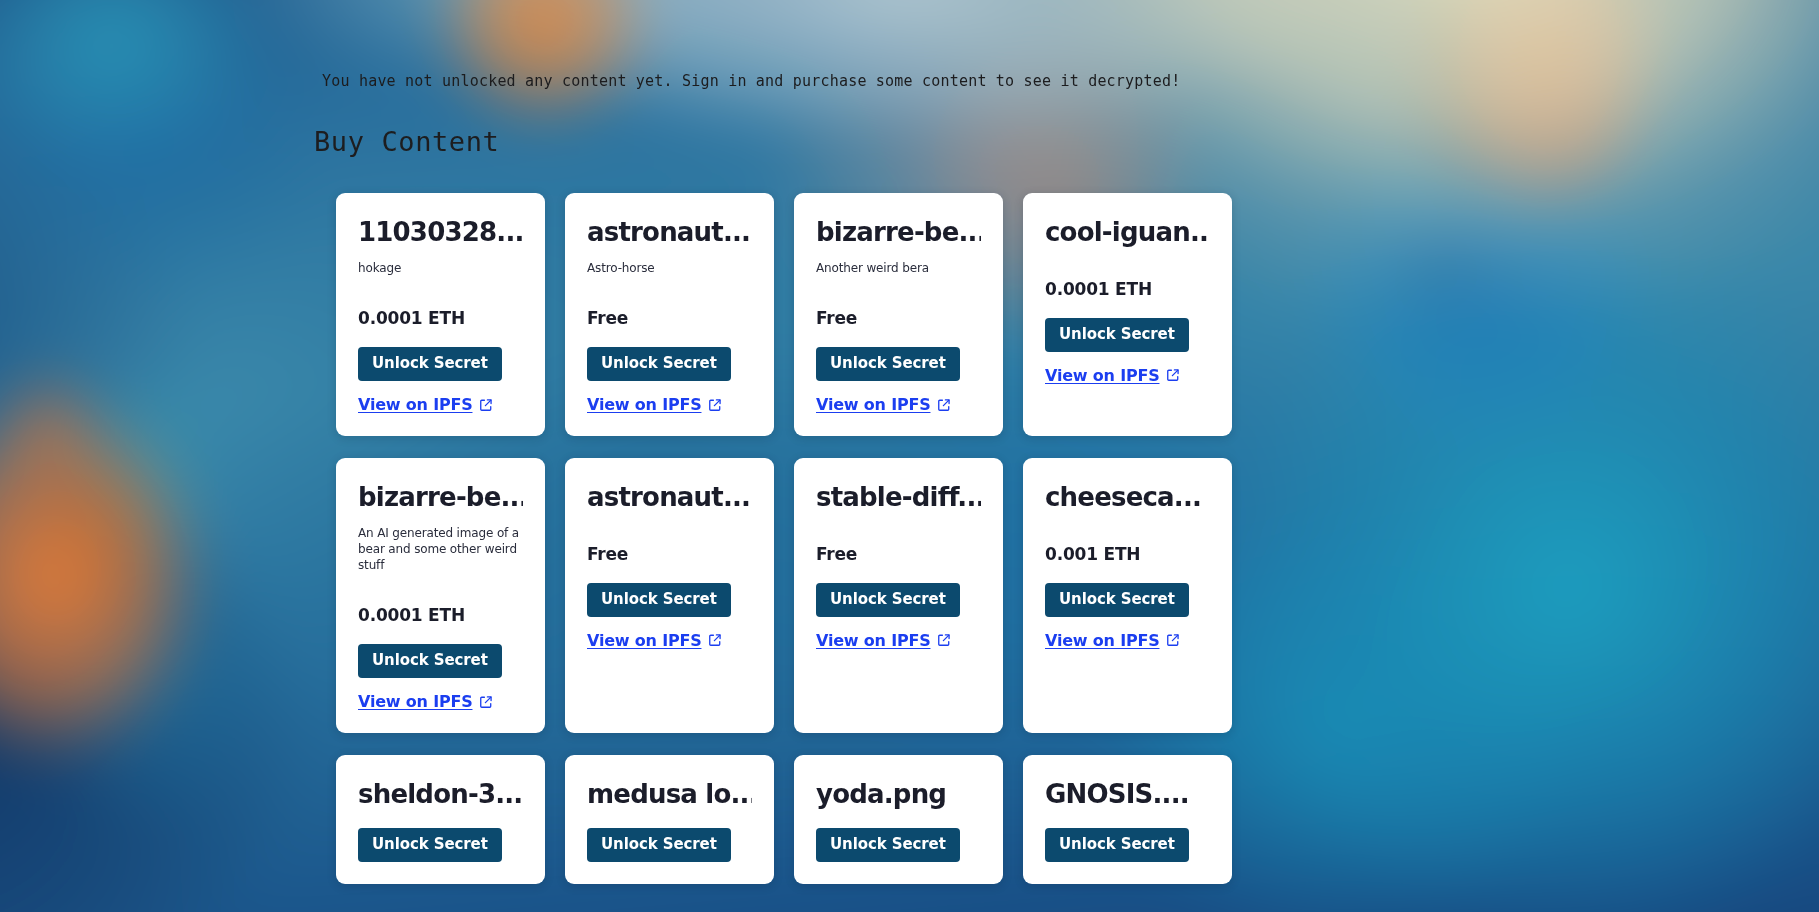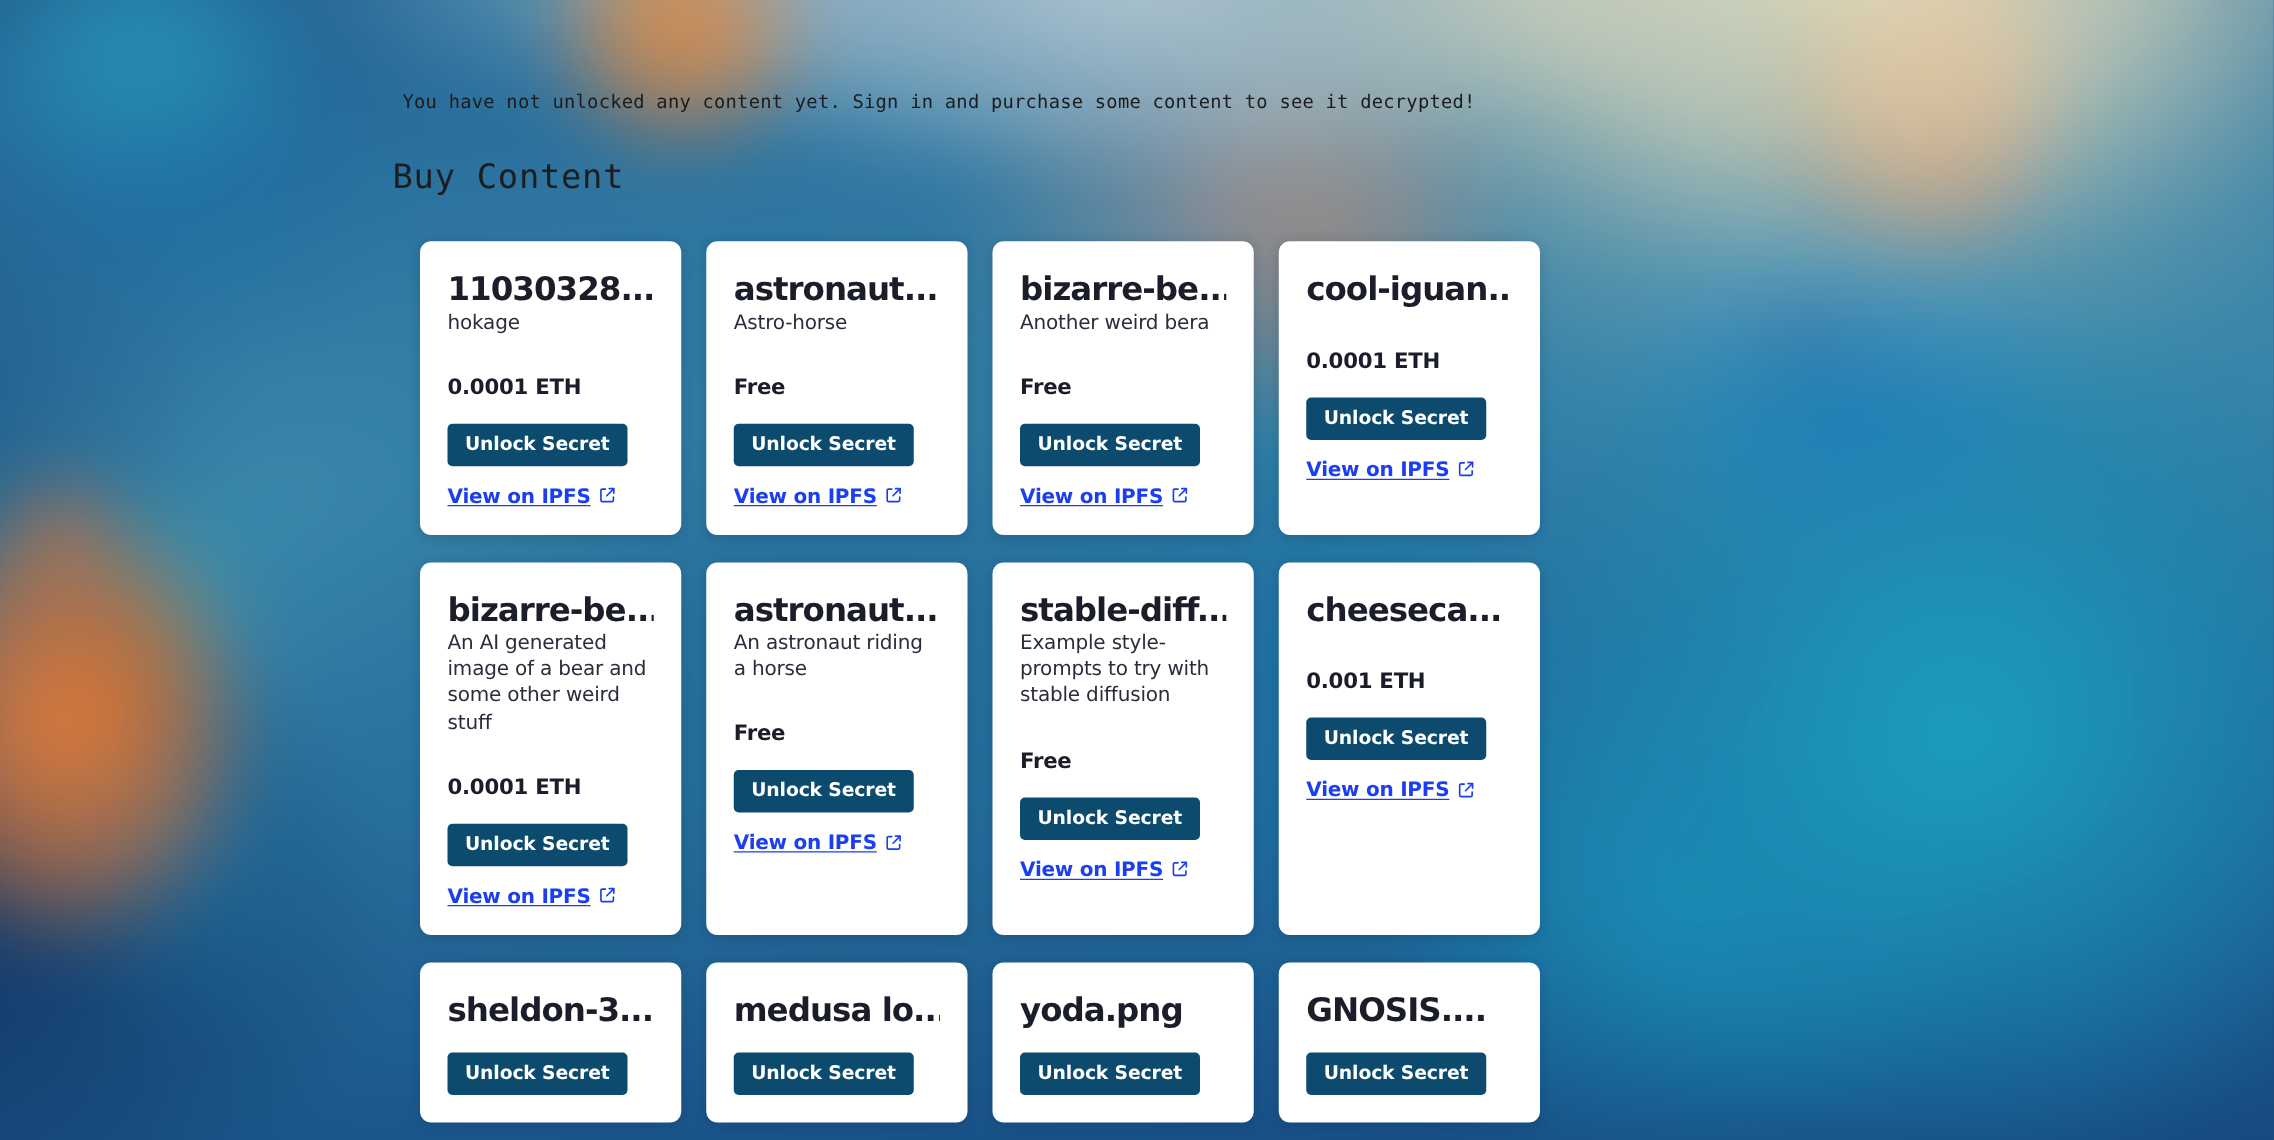--- a/index.html
+++ b/index.html
@@ -131,24 +131,25 @@
     color: #1b1d2a;
     line-height: 1.06;
     letter-spacing: -0.8px;
     white-space: nowrap;
     overflow: hidden;
     max-width: 100%;
   }
 
   .card-description {
     font-family: "DejaVu Sans", sans-serif;
-    font-size: 16px;
+    font-size: 12px;
     font-weight: 400;
     color: #2a2d3c;
     line-height: 1.32;
+    margin-top: 14px;
     letter-spacing: -0.15px;
   }
 
   .card-price {
     font-family: "DejaVu Sans", sans-serif;
     font-size: 17px;
     font-weight: 700;
     color: #1b1d2a;
     margin-top: 32px;
     letter-spacing: -0.2px;
@@ -277,37 +278,35 @@
             <svg viewBox="0 0 16 16" fill="none" xmlns="http://www.w3.org/2000/svg">
               <path d="M6.2 2.6H3.1A1.1 1.1 0 0 0 2 3.7v9.2a1.1 1.1 0 0 0 1.1 1.1h9.2a1.1 1.1 0 0 0 1.1-1.1V9.8" stroke="#1b3ef0" stroke-width="1.5" stroke-linecap="round" stroke-linejoin="round"></path>
               <path d="M9.6 2.2h4.2v4.2" stroke="#1b3ef0" stroke-width="1.5" stroke-linecap="round" stroke-linejoin="round"></path>
               <path d="M13.6 2.4 7.3 8.7" stroke="#1b3ef0" stroke-width="1.5" stroke-linecap="round"></path>
             </svg>
           </span>
         </a>
       </div>
       <div class="content-card">
         <div class="card-title">astronaut...</div>
-        <div class="card-description">An astronaut riding a horse</div>
         <div class="card-price">Free</div>
         <button class="unlock-button">Unlock Secret</button>
         <a class="ipfs-link">
           <span class="ipfs-label">View on IPFS</span>
           <span class="ext-icon">
             <svg viewBox="0 0 16 16" fill="none" xmlns="http://www.w3.org/2000/svg">
               <path d="M6.2 2.6H3.1A1.1 1.1 0 0 0 2 3.7v9.2a1.1 1.1 0 0 0 1.1 1.1h9.2a1.1 1.1 0 0 0 1.1-1.1V9.8" stroke="#1b3ef0" stroke-width="1.5" stroke-linecap="round" stroke-linejoin="round"></path>
               <path d="M9.6 2.2h4.2v4.2" stroke="#1b3ef0" stroke-width="1.5" stroke-linecap="round" stroke-linejoin="round"></path>
               <path d="M13.6 2.4 7.3 8.7" stroke="#1b3ef0" stroke-width="1.5" stroke-linecap="round"></path>
             </svg>
           </span>
         </a>
       </div>
       <div class="content-card">
         <div class="card-title">stable-diff...</div>
-        <div class="card-description">Example style-prompts to try with stable diffusion</div>
         <div class="card-price">Free</div>
         <button class="unlock-button">Unlock Secret</button>
         <a class="ipfs-link">
           <span class="ipfs-label">View on IPFS</span>
           <span class="ext-icon">
             <svg viewBox="0 0 16 16" fill="none" xmlns="http://www.w3.org/2000/svg">
               <path d="M6.2 2.6H3.1A1.1 1.1 0 0 0 2 3.7v9.2a1.1 1.1 0 0 0 1.1 1.1h9.2a1.1 1.1 0 0 0 1.1-1.1V9.8" stroke="#1b3ef0" stroke-width="1.5" stroke-linecap="round" stroke-linejoin="round"></path>
               <path d="M9.6 2.2h4.2v4.2" stroke="#1b3ef0" stroke-width="1.5" stroke-linecap="round" stroke-linejoin="round"></path>
               <path d="M13.6 2.4 7.3 8.7" stroke="#1b3ef0" stroke-width="1.5" stroke-linecap="round"></path>
             </svg>

